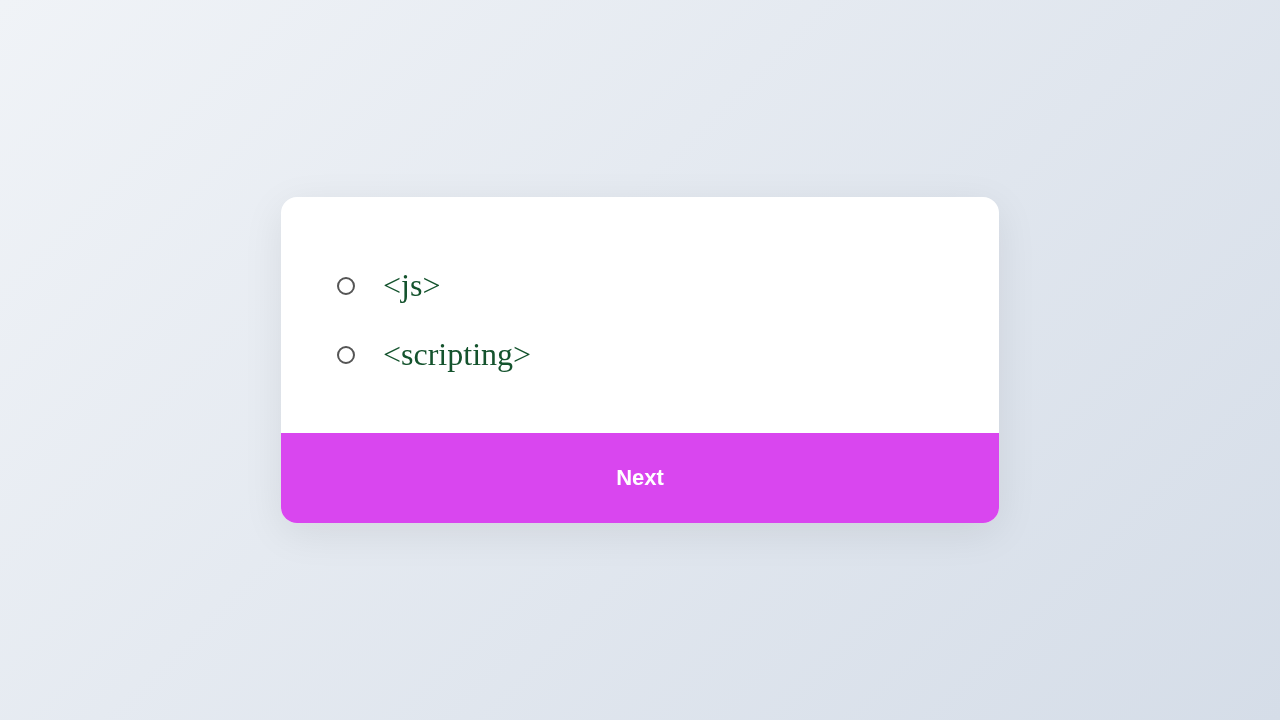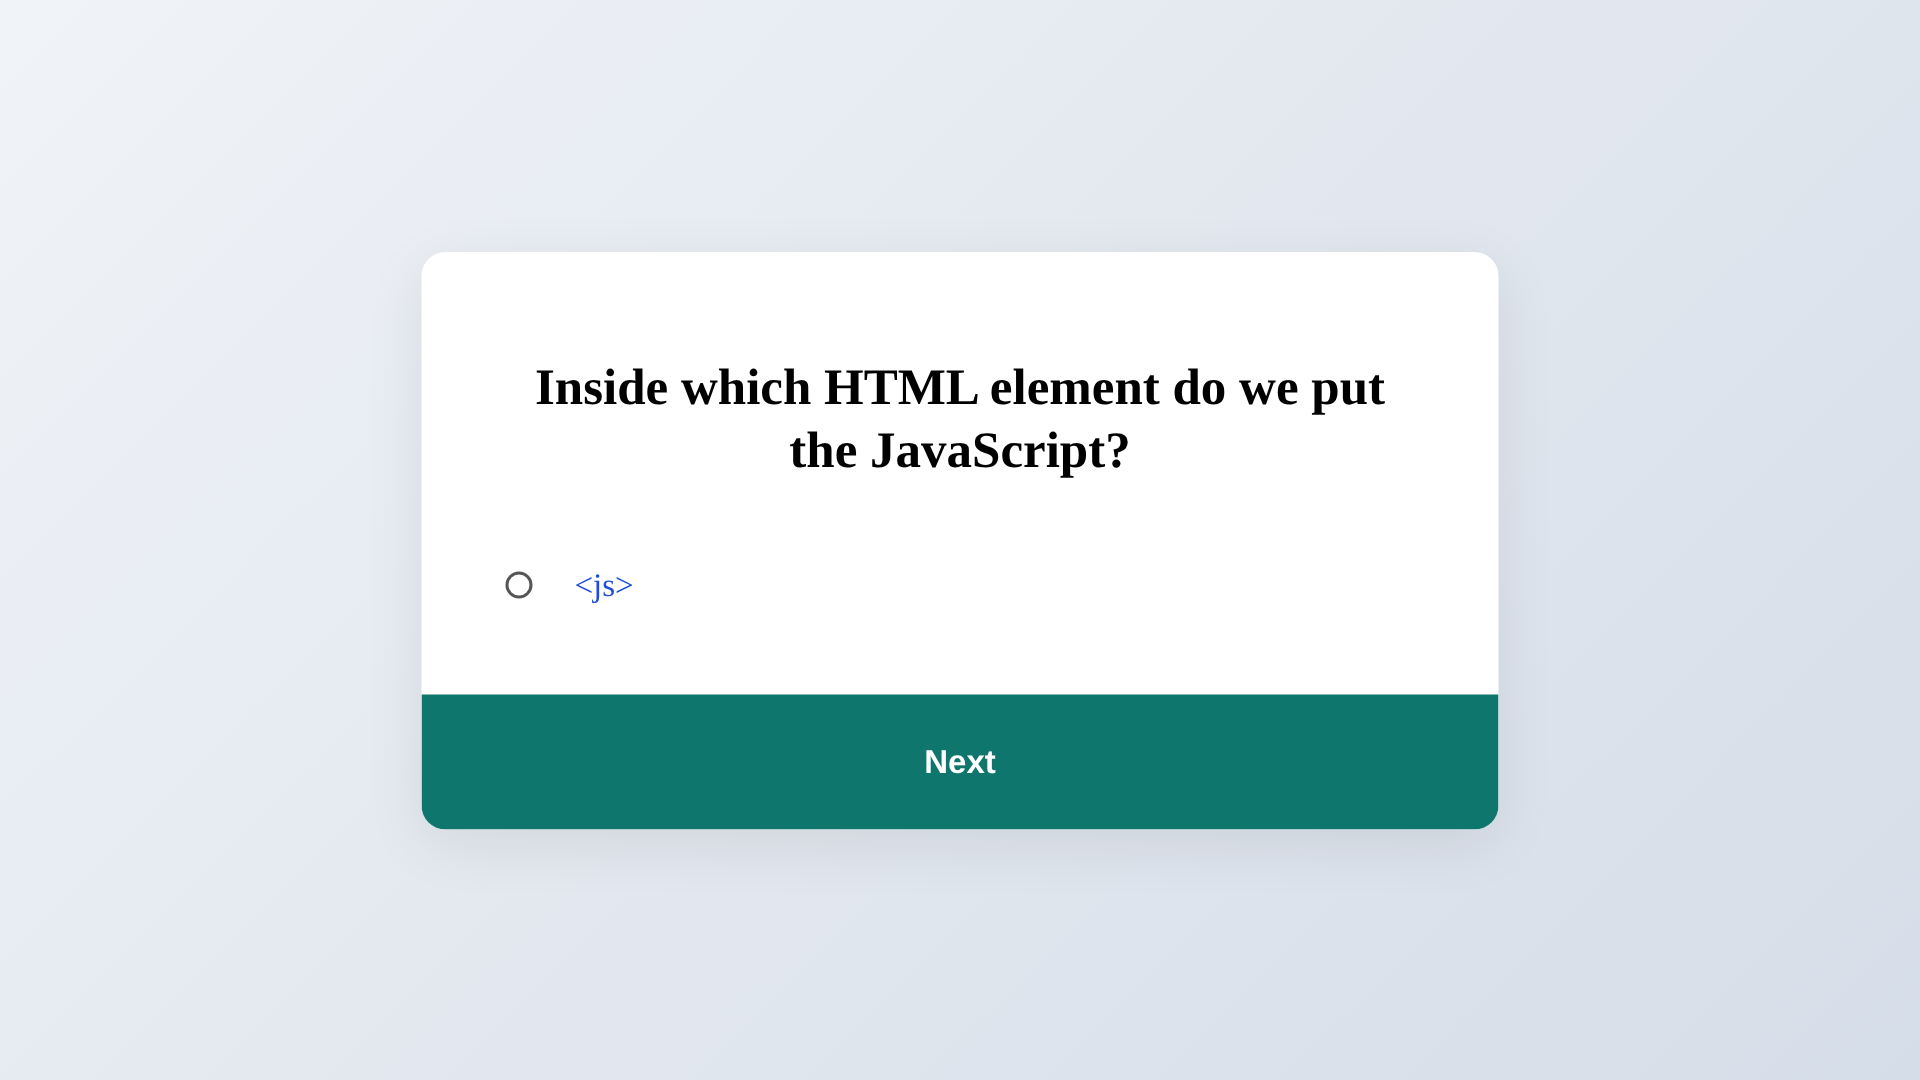--- a/index.html
+++ b/index.html
@@ -48,43 +48,46 @@
     }
     .radio {
       width: 18px;
       height: 18px;
       border: 2px solid #555;
       border-radius: 50%;
       flex-shrink: 0;
       background: #fff;
     }
     .option-label {
-      font-size: 22px;
-      color: #1d4ed8;
+      font-size: 32px;
+      color: #14532d;
     }
     .next-button {
       width: 100%;
-      background: #0f766e;
+      background: #d946ef;
       color: #ffffff;
       text-align: center;
       padding: 32px 0;
       font-size: 22px;
       font-weight: 600;
       font-family: -apple-system, BlinkMacSystemFont, 'Segoe UI', Arial, sans-serif;
       cursor: pointer;
       border: none;
     }
   </style>
 </head>
 <body>
 
 <div class="card">
   <div class="card-body">
-    <h1 class="question">Inside which HTML element do we put the JavaScript?</h1>
     <div class="options">
       <div class="option">
         <span class="radio"></span>
         <span class="option-label">&lt;js&gt;</span>
+      </div>
+      <div class="option">
+        <span class="radio"></span>
+        <span class="option-label">&lt;scripting&gt;</span>
       </div>
     </div>
   </div>
   <button class="next-button">Next</button>
 </div>
 
 </body></html>

